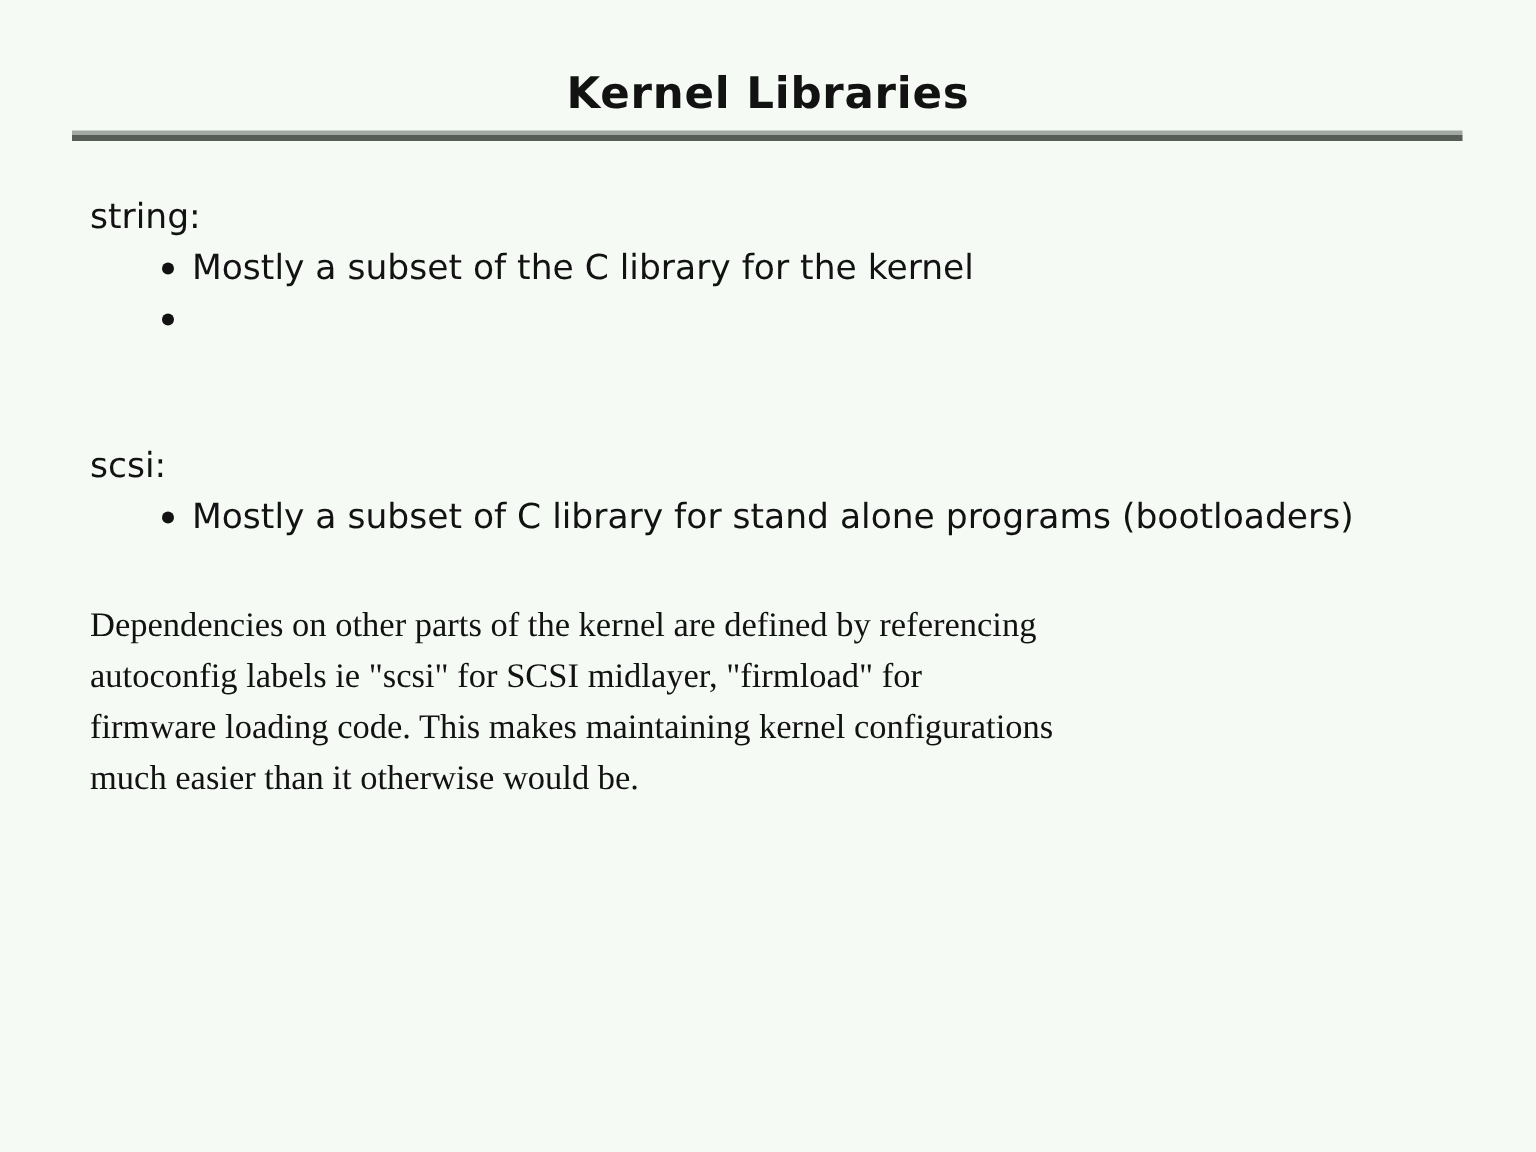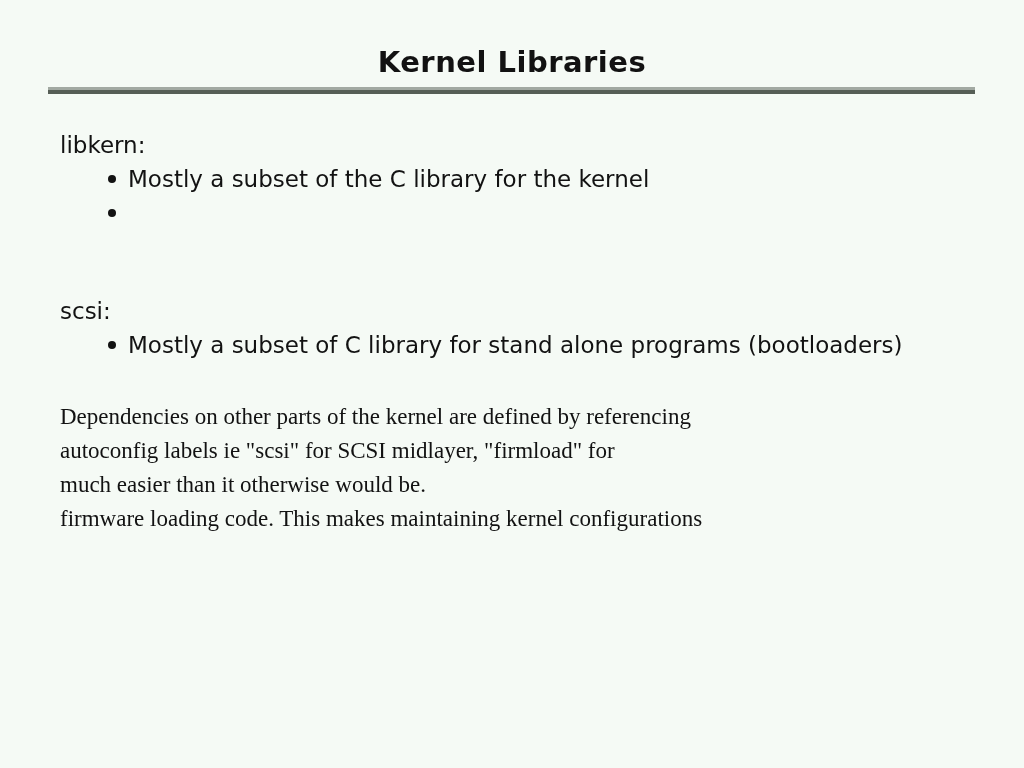--- a/index.html
+++ b/index.html
@@ -82,39 +82,39 @@
   <h1 class="title">Kernel Libraries</h1>
 
   <div class="rule">
     <div class="rule-top"></div>
     <div class="rule-bottom"></div>
   </div>
 
   <div class="content">
 
     <div class="section">
-      <div class="heading">libkern:</div>
+      <div class="heading">string:</div>
       <div class="bullet-row">
         <span class="dot"></span>
         <span class="bullet-text">Mostly a subset of the C library for the kernel</span>
       </div>
       <div class="bullet-row">
         <span class="dot"></span>
       </div>
     </div>
 
     <div class="section section-libsa">
       <div class="heading">scsi:</div>
       <div class="bullet-row">
         <span class="dot"></span>
         <span class="bullet-text">Mostly a subset of C library for stand alone programs (bootloaders)</span>
       </div>
     </div>
 
     <div class="paragraph">
       <div class="paragraph-line">Dependencies on other parts of the kernel are defined by referencing</div>
       <div class="paragraph-line">autoconfig labels ie "scsi" for SCSI midlayer, "firmload" for</div>
+      <div class="paragraph-line">firmware loading code. This makes maintaining kernel configurations</div>
       <div class="paragraph-line">much easier than it otherwise would be.</div>
-      <div class="paragraph-line">firmware loading code. This makes maintaining kernel configurations</div>
     </div>
 
   </div>
 </div>
 
 </body></html>

